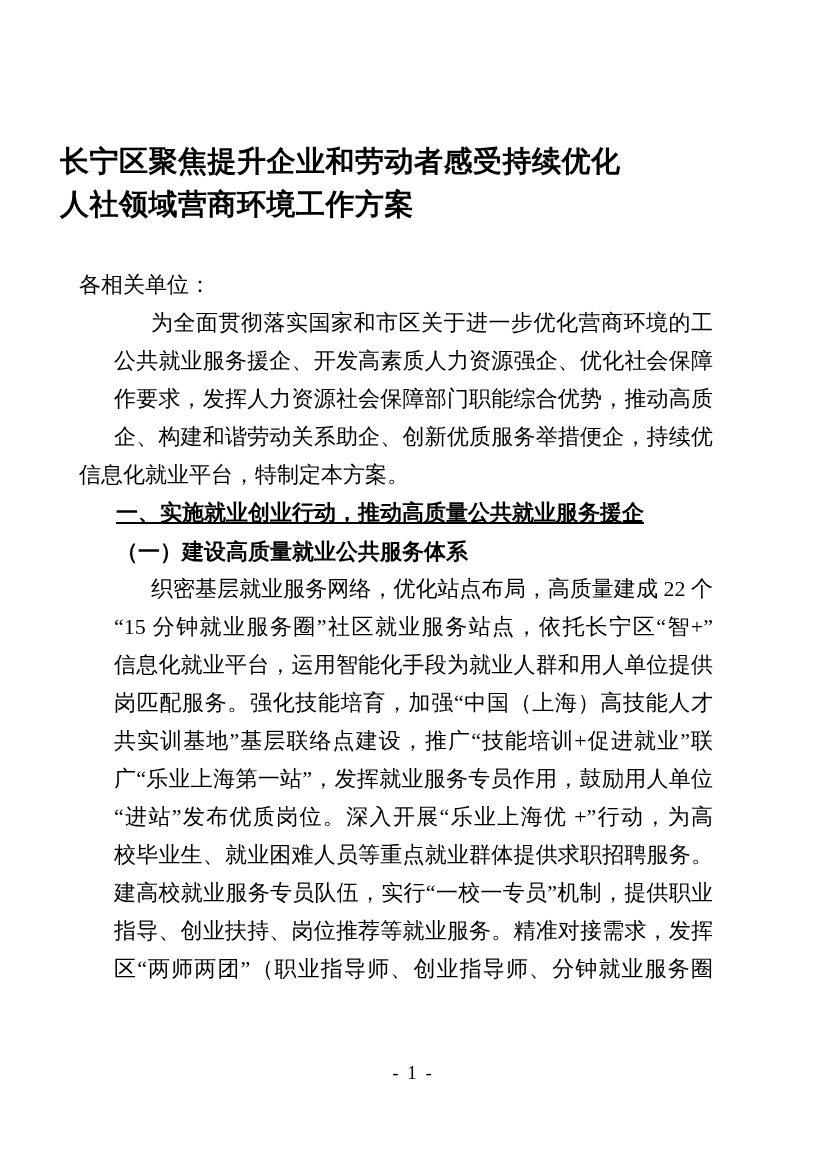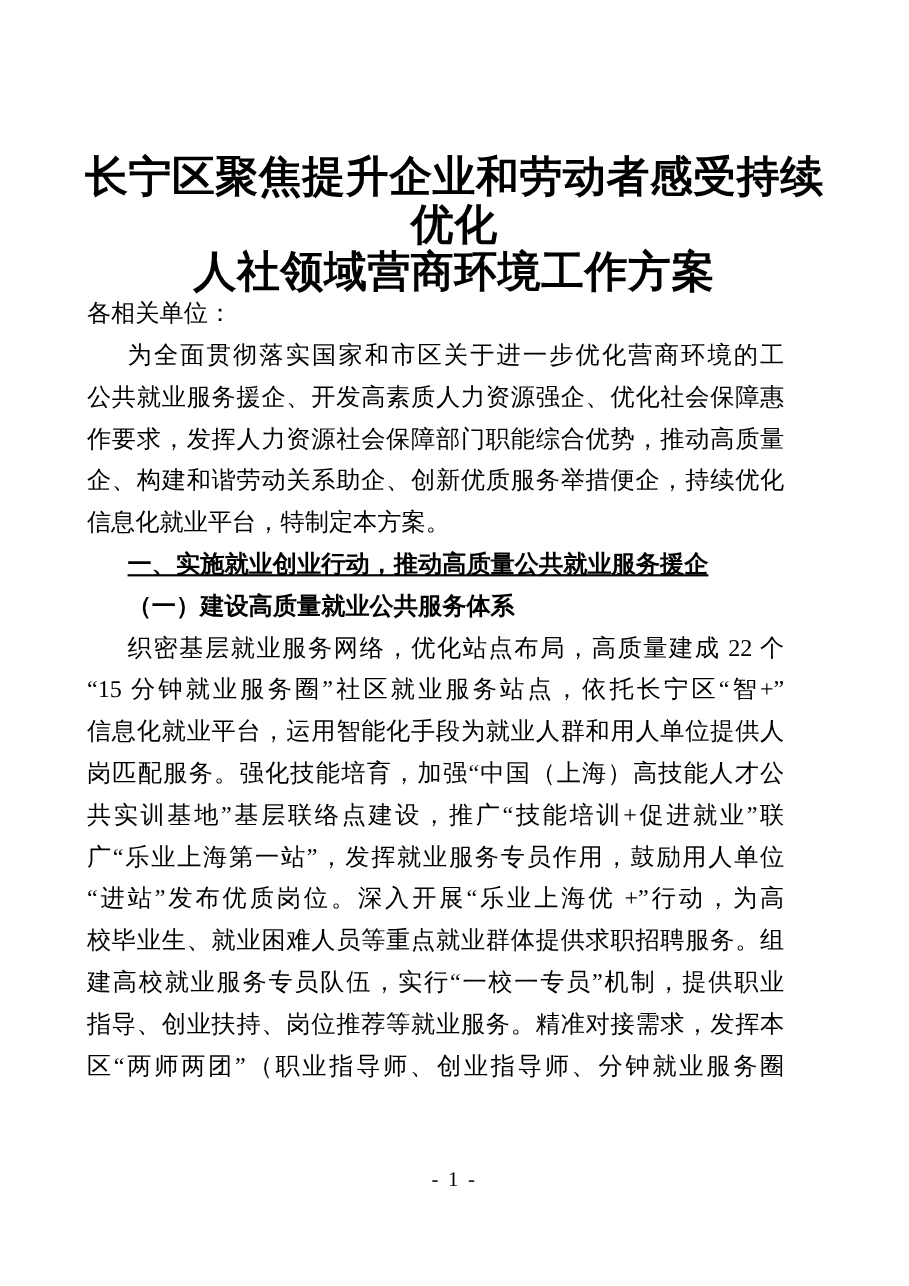--- a/index.html
+++ b/index.html
@@ -15,22 +15,21 @@
     color: #000000;
     font-family: "Liberation Serif", "DejaVu Serif", serif;
     overflow: hidden;
   }
   .title {
     position: absolute;
     top: 140px;
     left: 60px;
     right: 60px;
     margin: 0;
-    text-align: center;
-    font-size: 39px;
+    font-size: 29px;
     line-height: 43px;
     font-weight: 700;
     letter-spacing: 0.5px;
   }
   .title .tline {
     display: block;
   }
   .doc-body {
     position: absolute;
     top: 266px;
@@ -41,20 +40,21 @@
     font-size: 22px;
     line-height: 38px;
     height: 38px;
     text-align: left;
     white-space: normal;
     overflow: hidden;
   }
   .line.justify {
     text-align: justify;
     text-align-last: justify;
+    margin-left: 35px;
   }
   .line.indent {
     text-indent: 37px;
   }
   .line.h1 {
     font-family: "Liberation Sans", "DejaVu Sans", sans-serif;
     font-weight: 700;
     text-decoration: underline;
   }
   .line.h2 {

